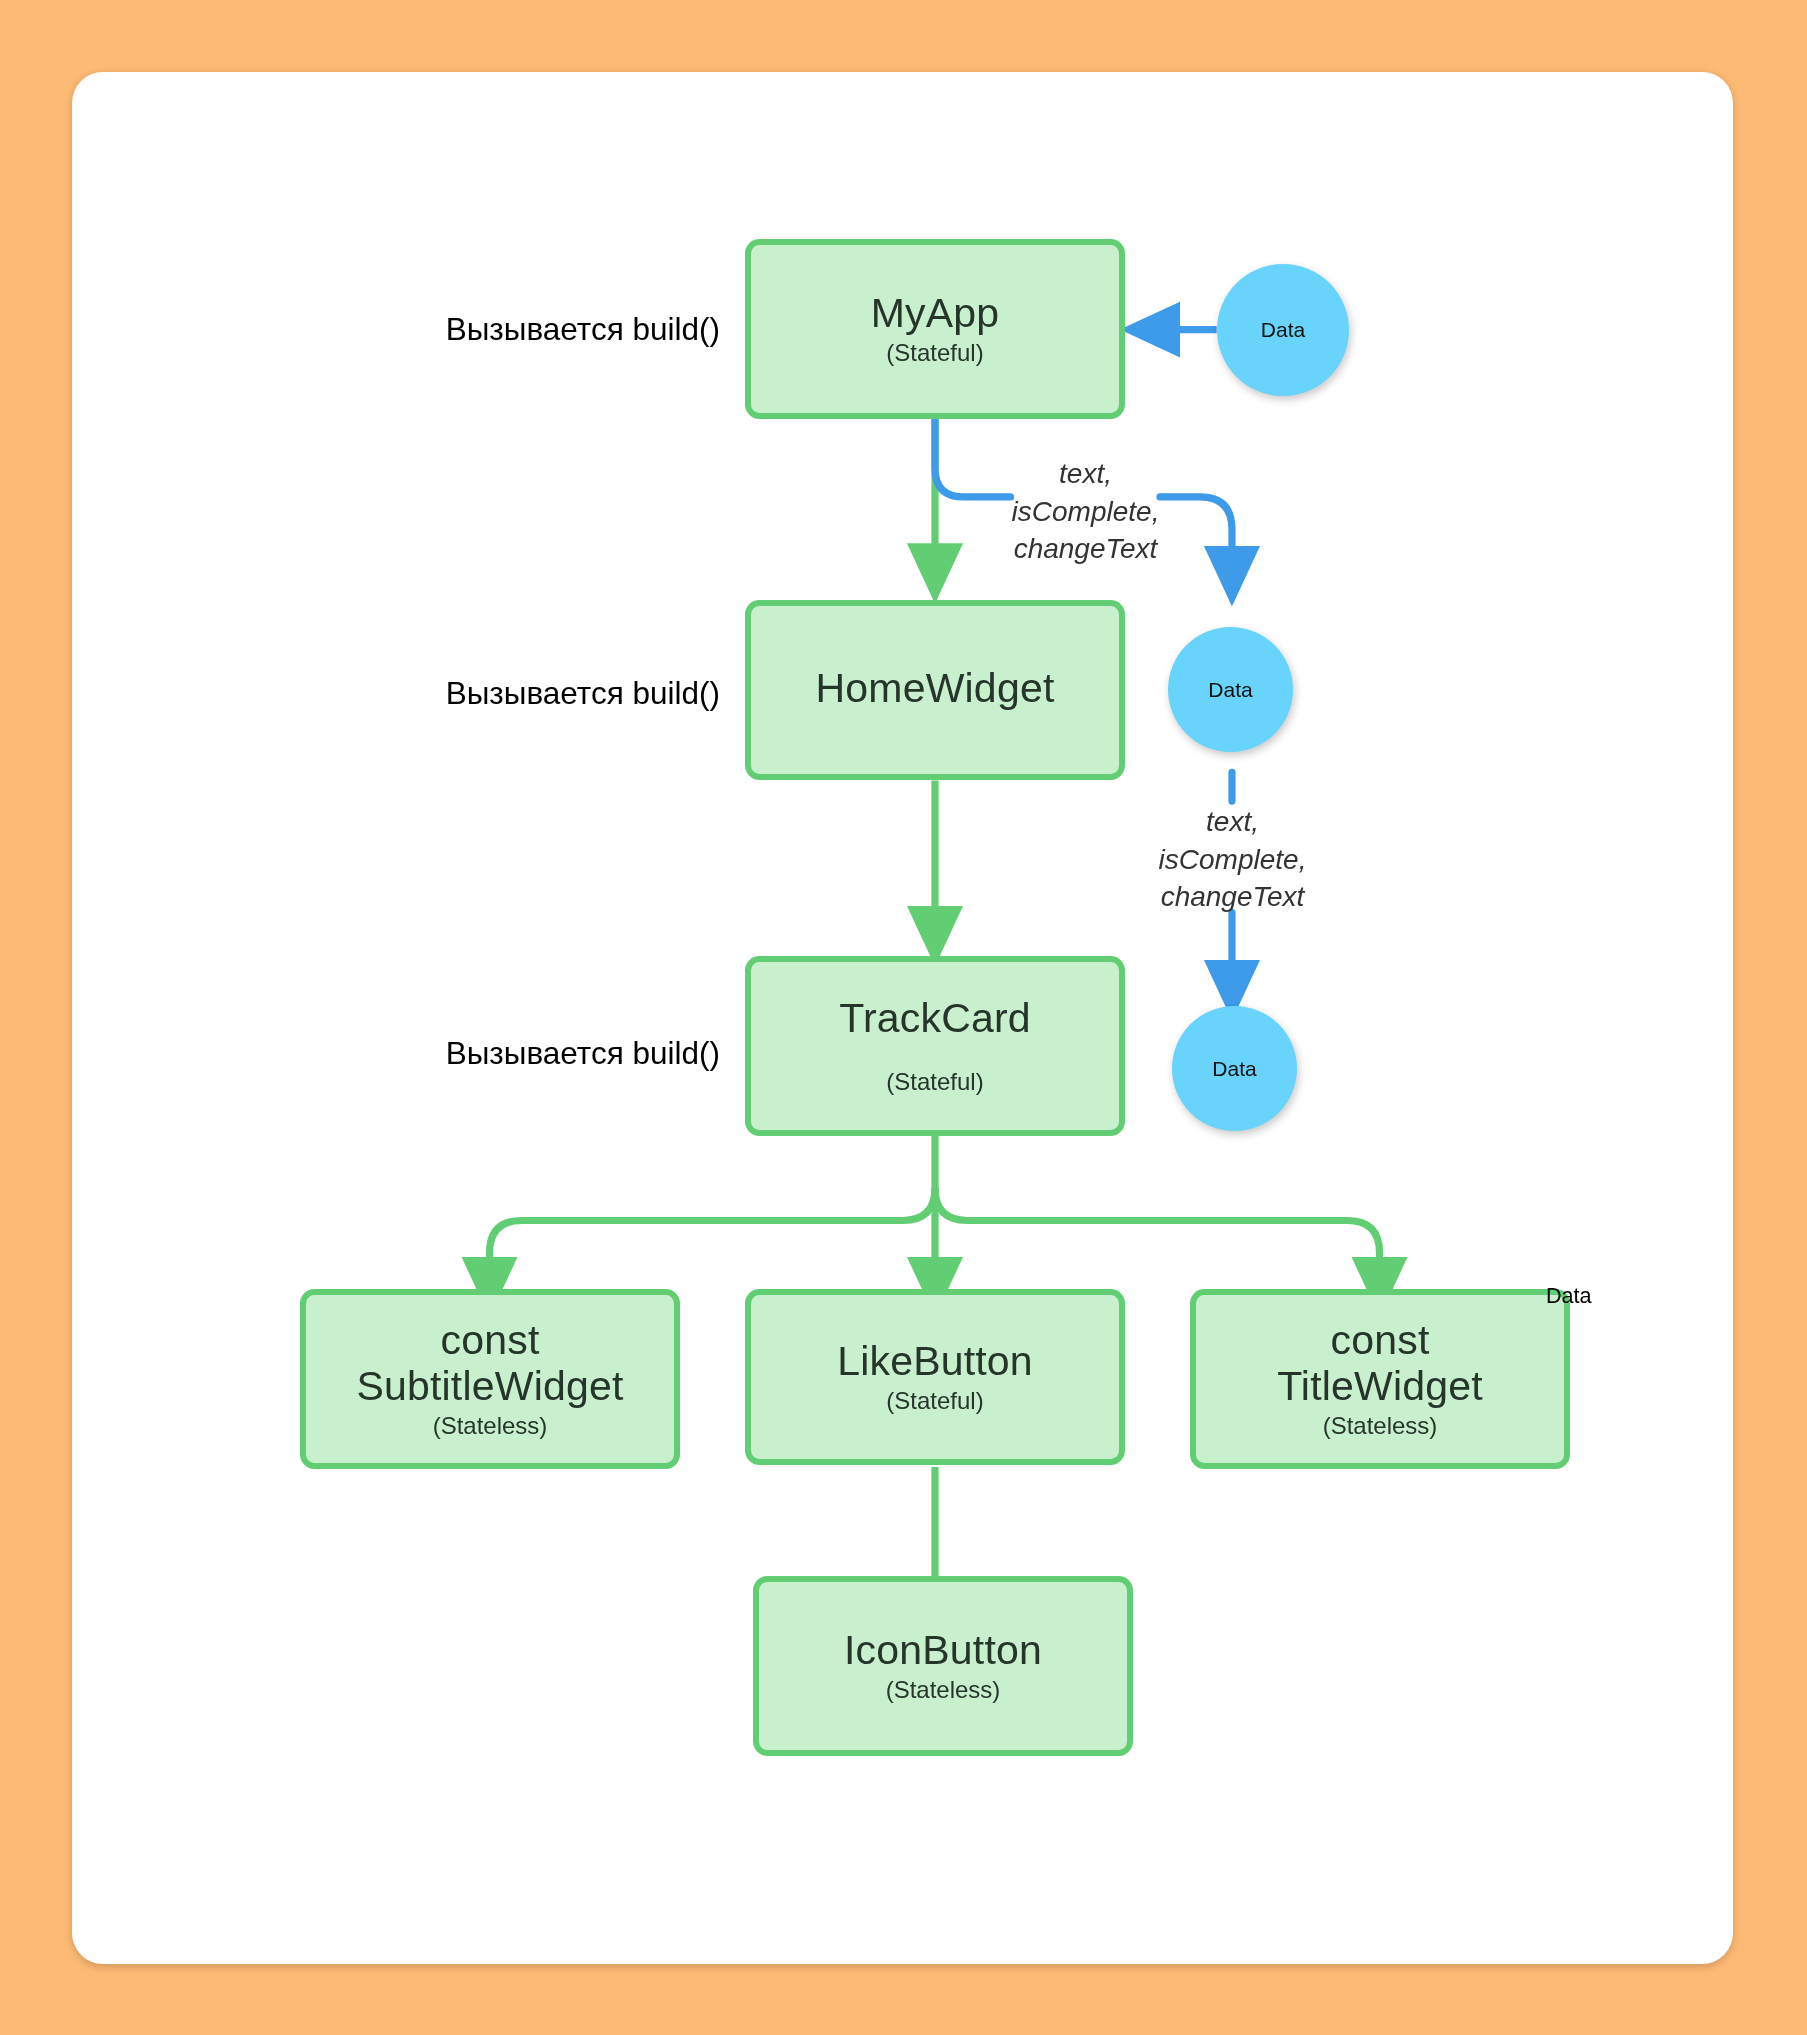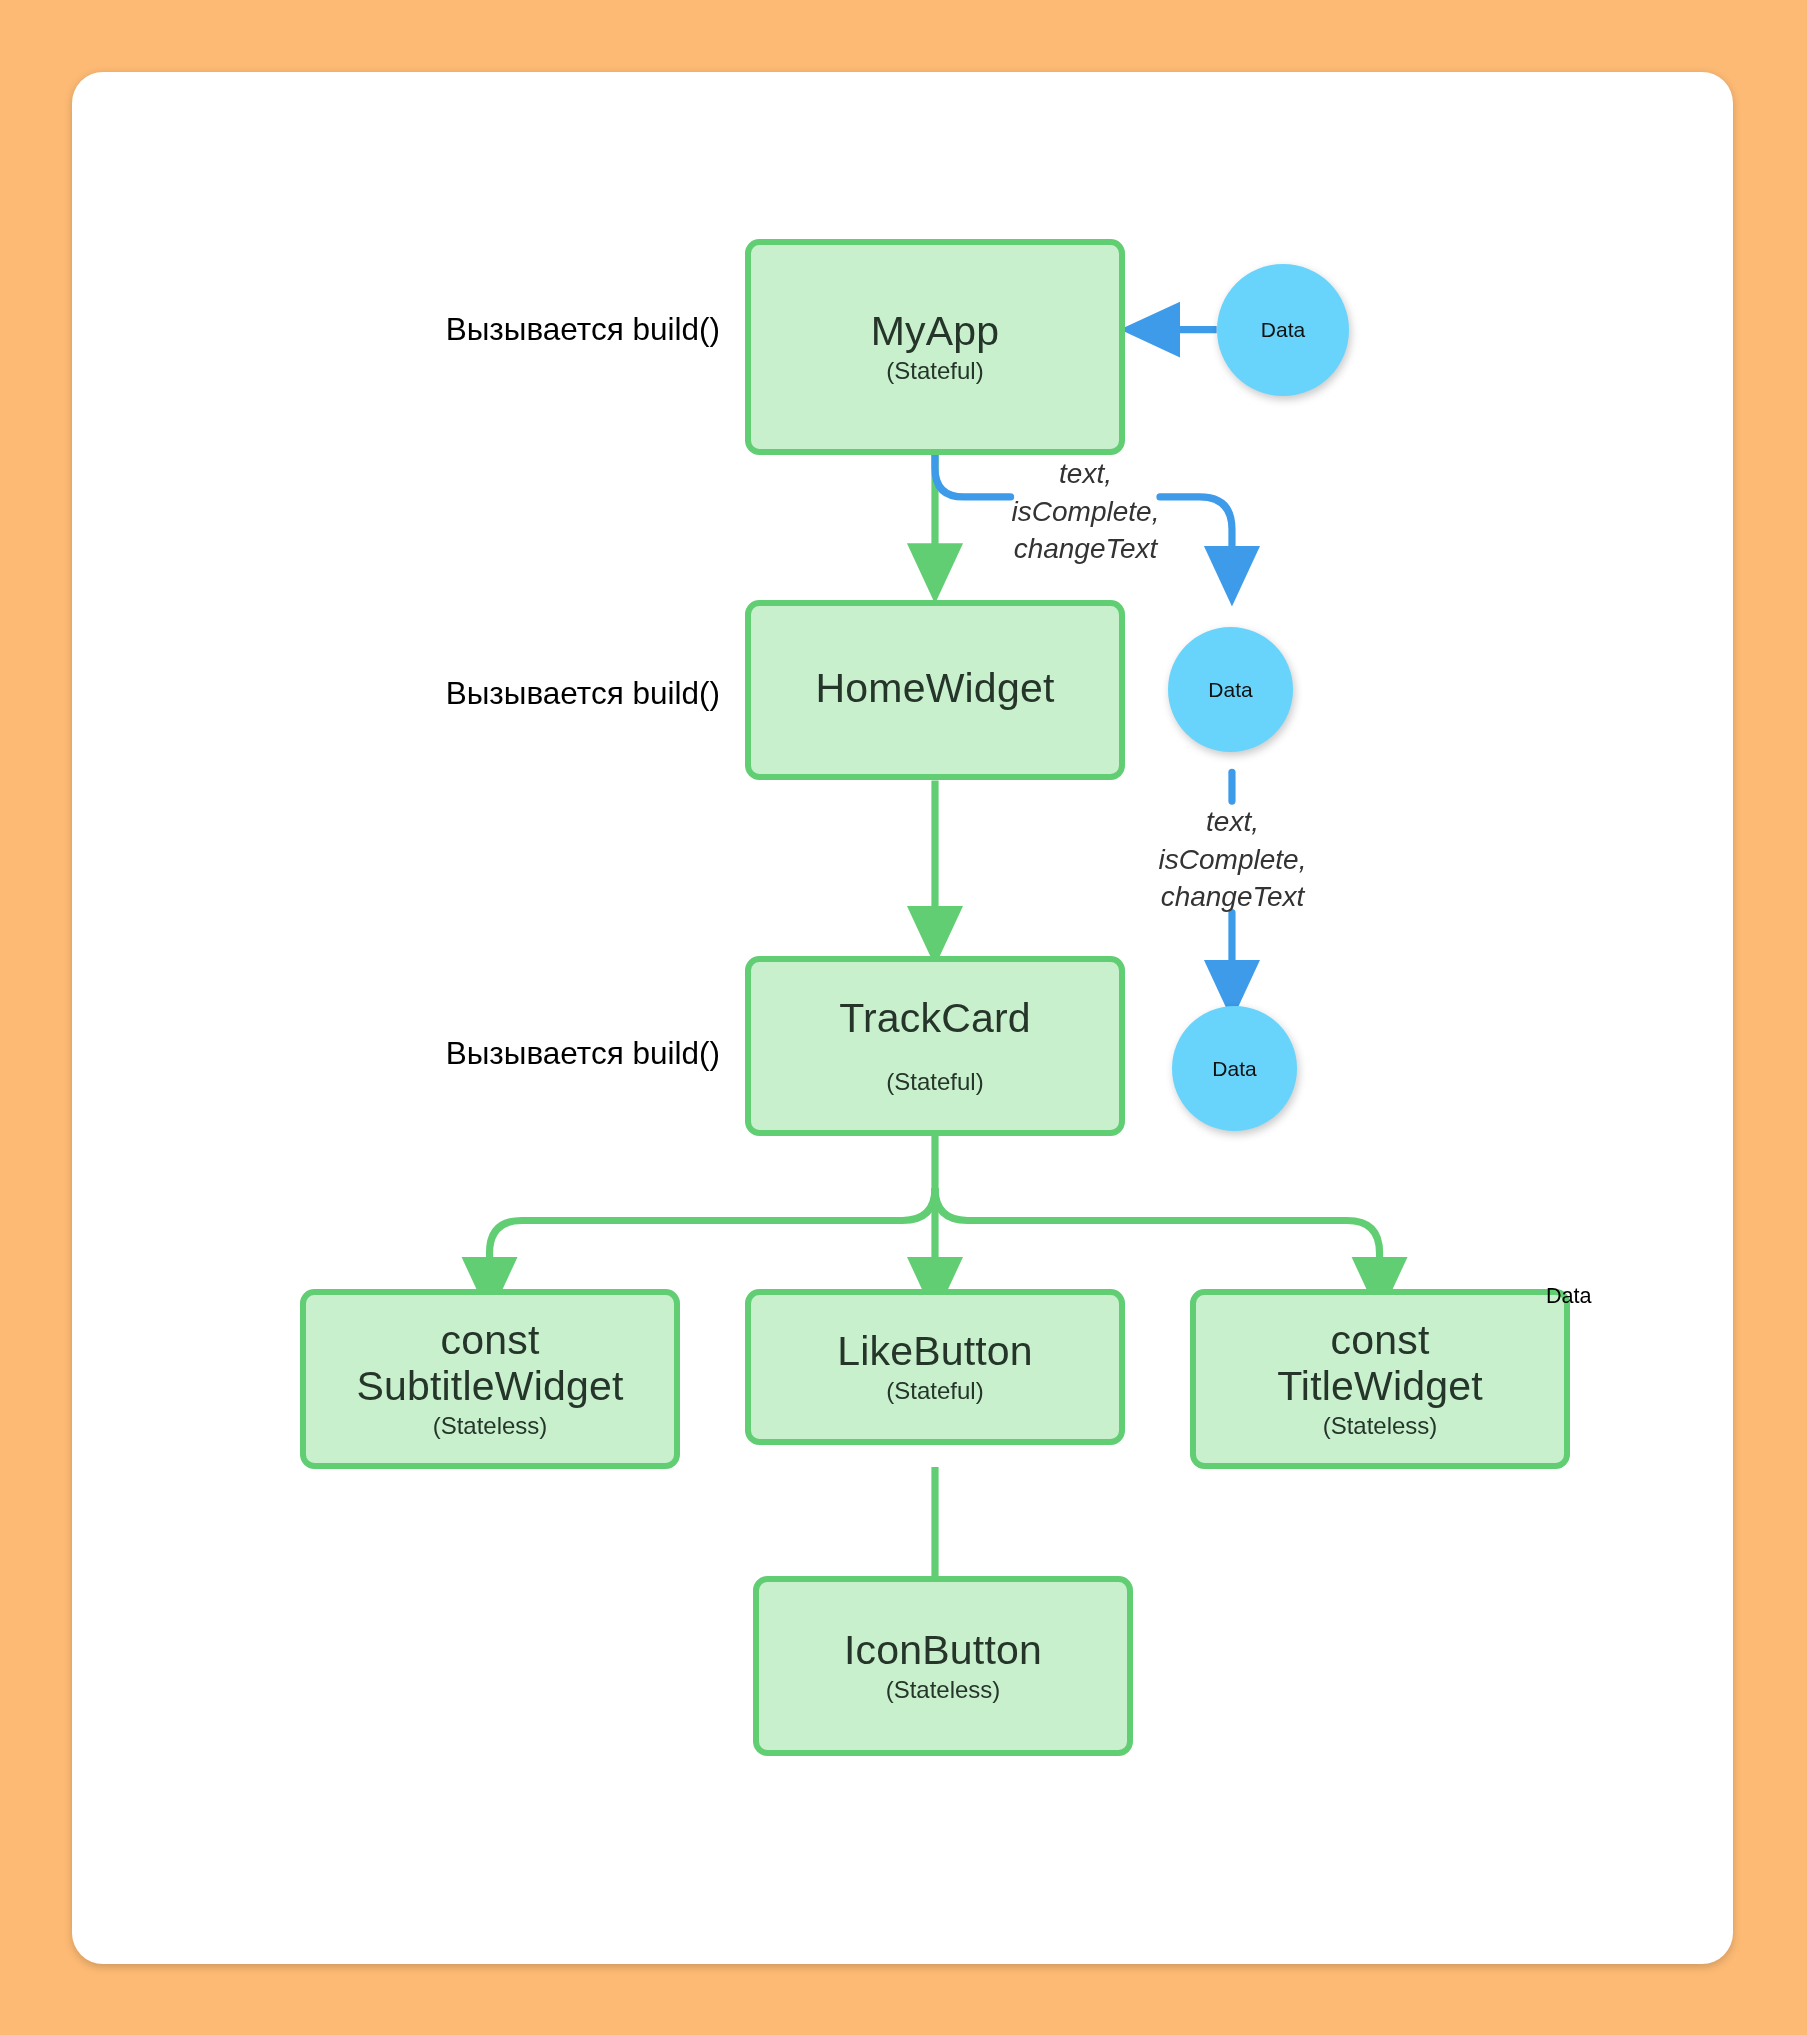--- a/index.html
+++ b/index.html
@@ -145,42 +145,42 @@
       <path d="M1039,1630 L1039,1795" stroke="#62CE74" stroke-width="8" fill="none" marker-end="url(#arrowGreen)"></path>
     </g>
   </svg>
 
   <div class="build-label" style="left:369px; top:311px; width:351px;">Вызывается build()</div>
 
   <div class="build-label" style="left:369px; top:675px; width:351px;">Вызывается build()</div>
 
   <div class="build-label" style="left:369px; top:1035px; width:351px;">Вызывается build()</div>
 
-  <div class="node" style="left:745px; top:239px; width:380px; height:216px;">
+  <div class="node" style="left:745px; top:239px; width:380px; height:180px;">
     <div class="title">MyApp</div>
     <div class="sub">(Stateful)</div>
   </div>
 
   <div class="node" style="left:745px; top:600px; width:380px; height:180px;text-align:center;">
     <div class="title">HomeWidget</div>
     <div class="sub"></div>
   </div>
 
   <div class="node" style="left:745px; top:956px; width:380px; height:180px;gap:24px;">
     <div class="title">TrackCard</div>
     <div class="sub">(Stateful)</div>
   </div>
 
   <div class="node" style="left:300px; top:1289px; width:380px; height:180px;">
     <div class="title two-line" style="white-space:pre-line;">const
 SubtitleWidget</div>
     <div class="sub">(Stateless)</div>
   </div>
 
-  <div class="node" style="left:745px; top:1289px; width:380px; height:156px;">
+  <div class="node" style="left:745px; top:1289px; width:380px; height:176px;">
     <div class="title">LikeButton</div>
     <div class="sub">(Stateful)</div>
   </div>
 
   <div class="node" style="left:1190px; top:1289px; width:380px; height:180px;">
     <div class="title two-line" style="white-space:pre-line;">const
 TitleWidget</div>
     <div class="sub">(Stateless)</div>
   </div>
 

